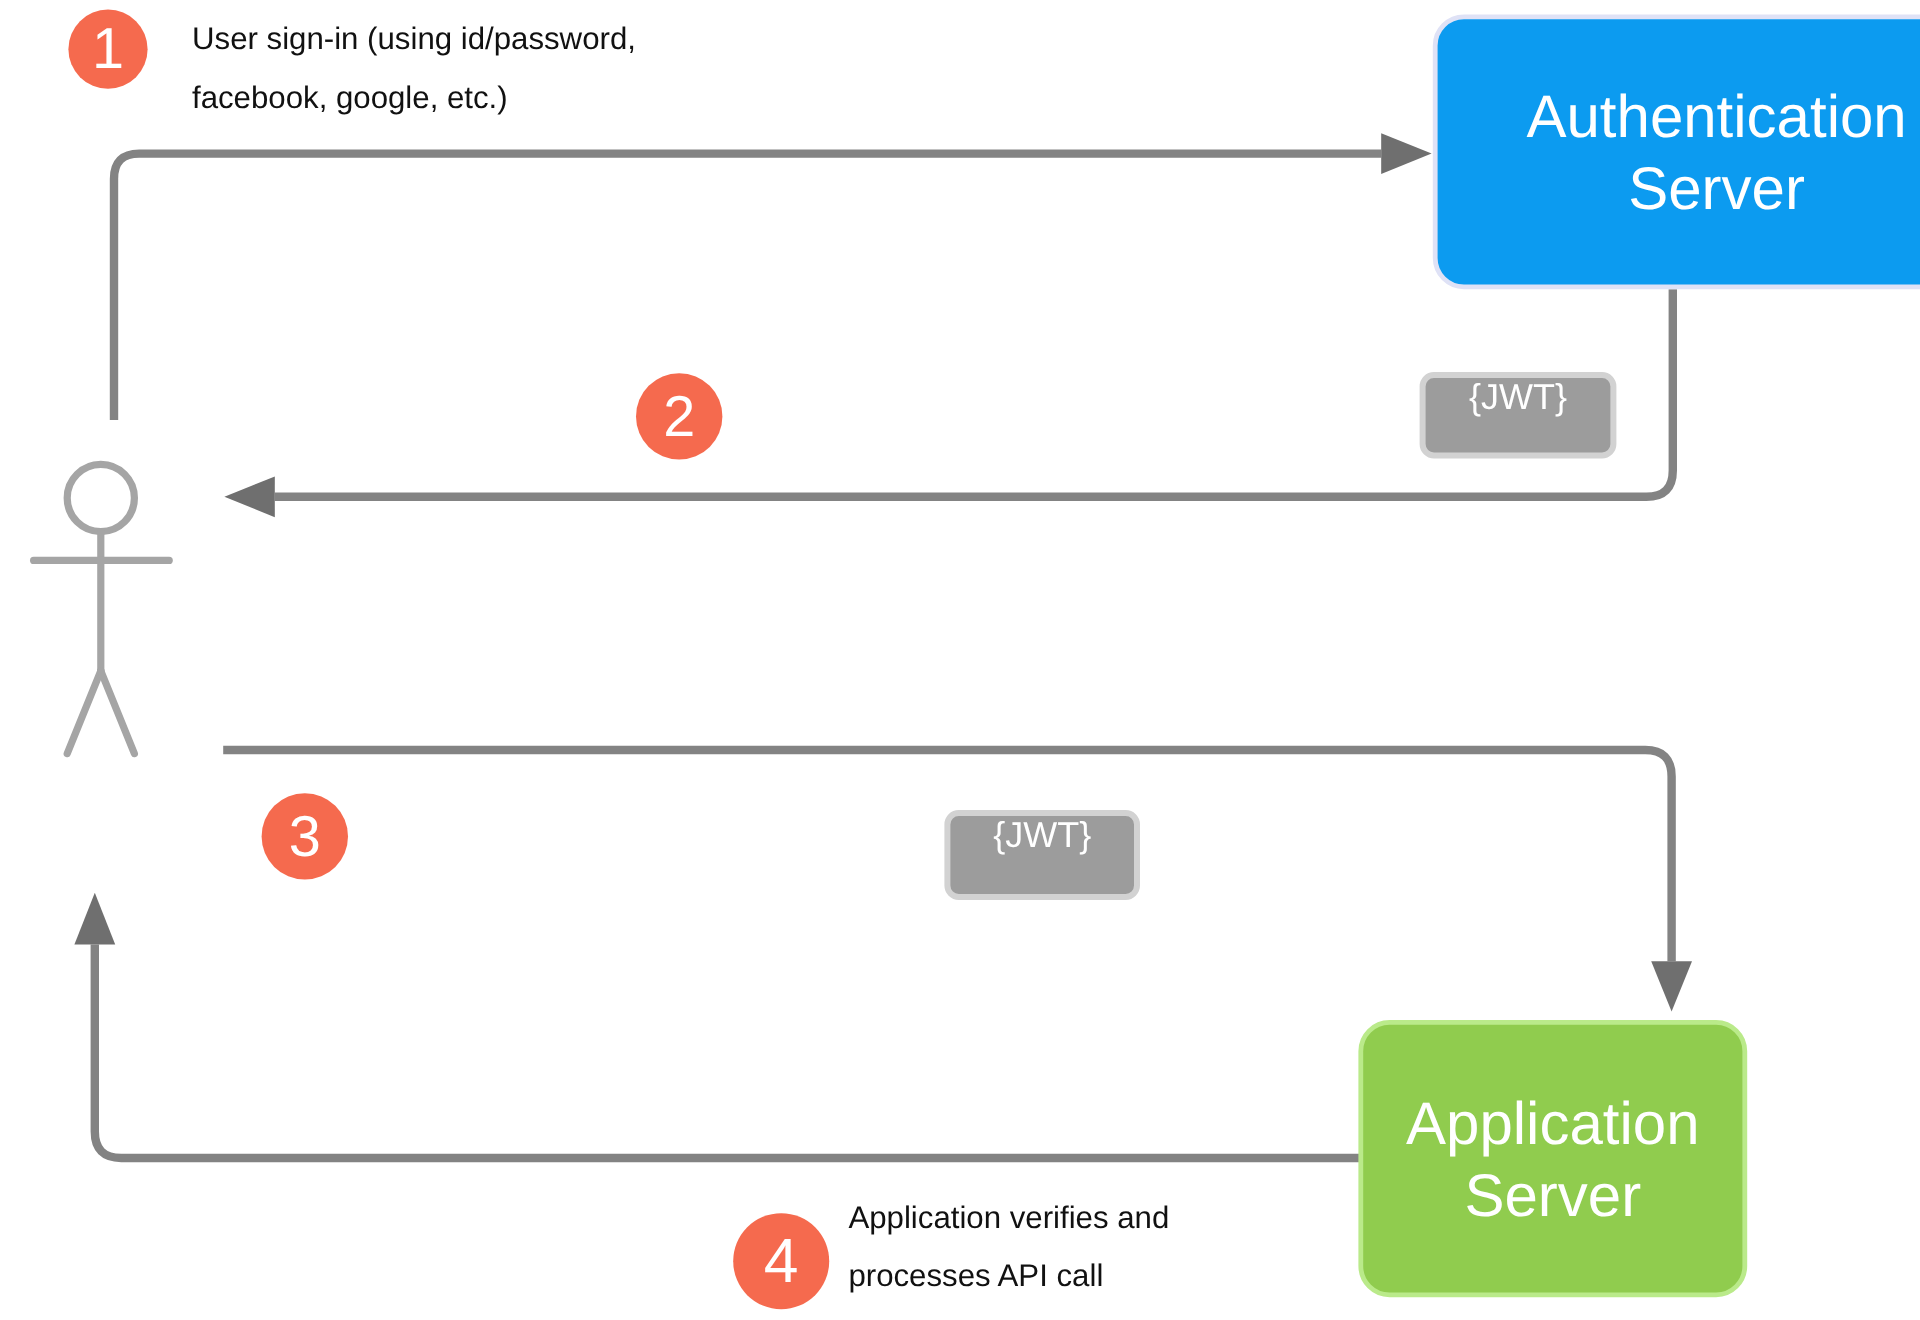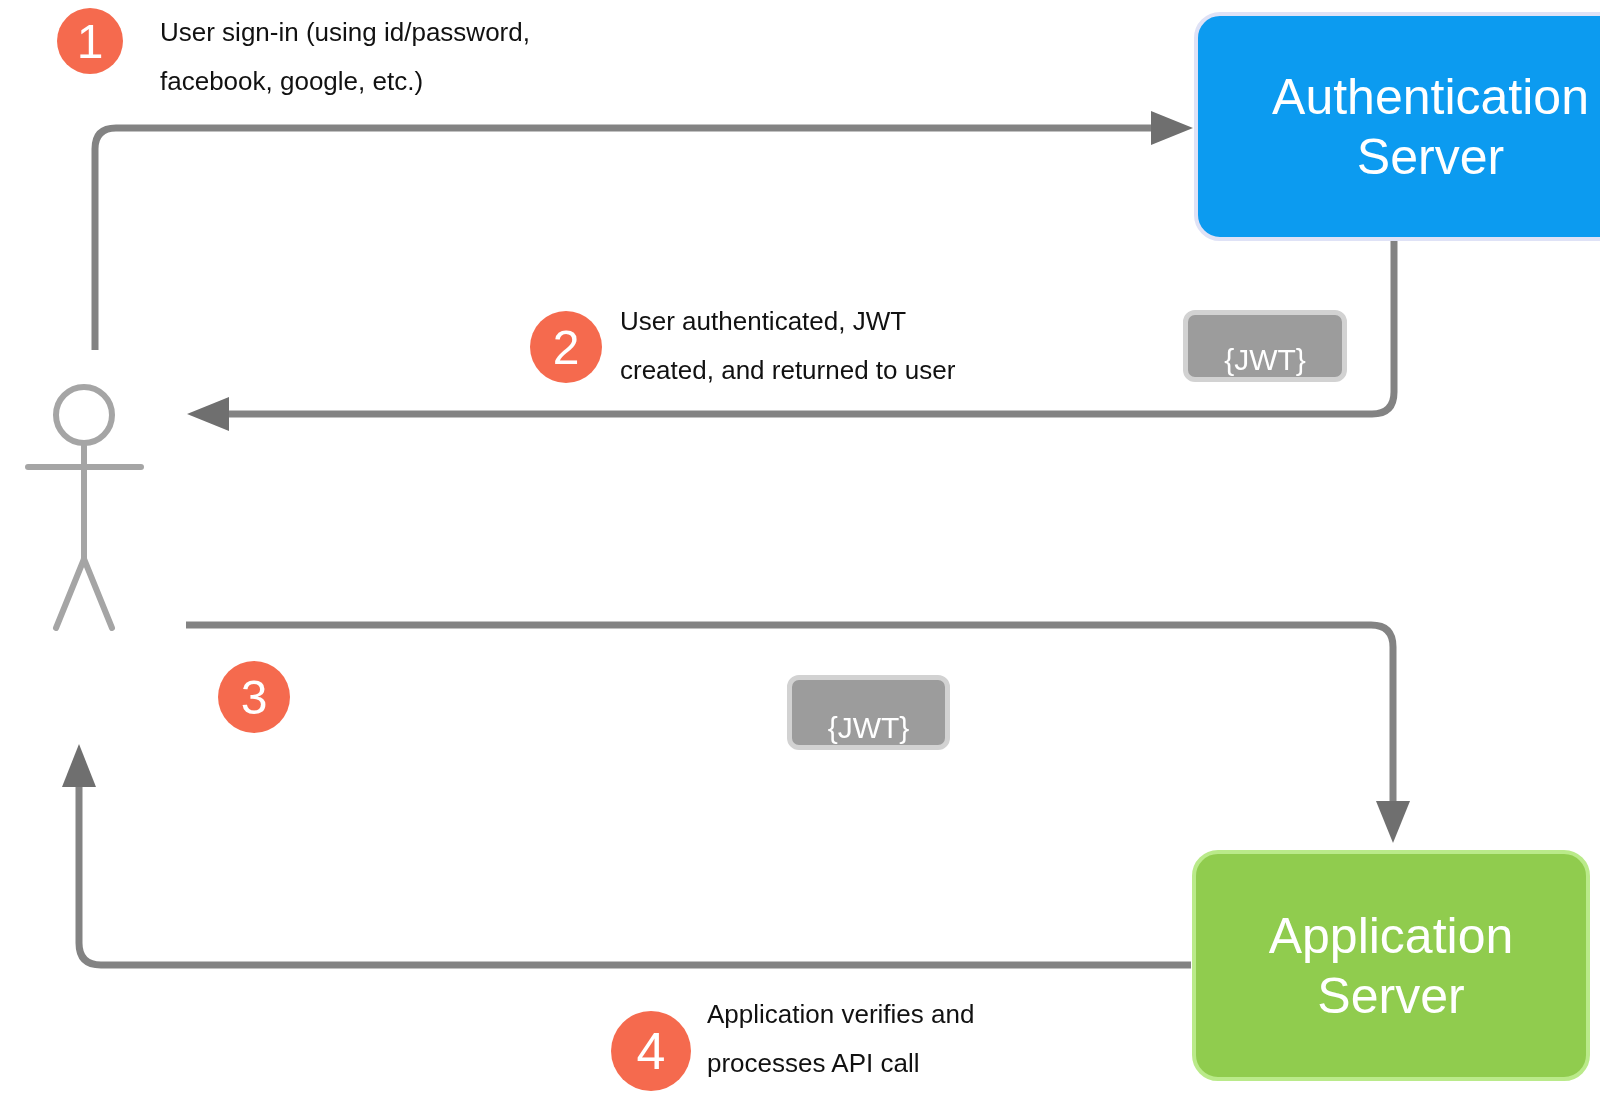--- a/index.html
+++ b/index.html
@@ -30,21 +30,21 @@
   .server-box{
     position:absolute;z-index:2;display:flex;align-items:center;justify-content:center;
     text-align:center;color:#ffffff;font-size:50px;line-height:60px;
     border-radius:26px;box-sizing:border-box;
   }
   .auth-box{
     left:1194px;top:12px;width:473px;height:229px;
     background:var(--auth-server-fill);border:4px solid var(--auth-server-border);
   }
   .app-box{
-    left:1192px;top:850px;width:398px;height:231px;
+    left:1132px;top:850px;width:324px;height:231px;
     background:var(--app-server-fill);border:4px solid var(--app-server-border);
   }
   .box-label{padding:0 20px;}
 
   .step-num{
     position:absolute;z-index:2;border-radius:50%;
     background:var(--step-badge-fill);color:#ffffff;
     display:flex;align-items:center;justify-content:center;
     font-size:48px;
   }
@@ -58,21 +58,21 @@
     white-space:pre-line;color:var(--text-black);
   }
   .step-text.t1{left:160px;top:8px;}
   .step-text.t2{left:620px;top:297px;}
   .step-text.t3{left:334px;top:653px;}
   .step-text.t4{left:707px;top:990px;}
 
   .jwt-badge{
     position:absolute;z-index:2;box-sizing:border-box;
     background:var(--jwt-badge-fill);border:5px solid var(--jwt-badge-border);
-    border-radius:12px;display:flex;align-items:flex-end;justify-content:center;
+    border-radius:12px;display:flex;align-items:flex-start;justify-content:center;
     color:#ffffff;font-size:30px;
   }
   .jwt-badge.b2{left:1183px;top:310px;width:164px;height:72px;}
   .jwt-badge.b3{left:787px;top:675px;width:163px;height:75px;}
 
   .user-label{
     position:absolute;z-index:2;left:14px;top:652px;width:140px;
     text-align:center;font-size:46px;color:var(--text-black);
   }
 </style>
@@ -118,22 +118,20 @@
   <div class="step-text t1">User sign-in (using id/password,
 facebook, google, etc.)</div>
 
   <div class="server-box auth-box">
     <div class="box-label">Authentication Server</div>
   </div>
 
   <div class="step-num n2">
     <span>2</span>
   </div>
-  <div class="step-text t2">User authenticated, JWT
-created, and returned to user</div>
   <div class="jwt-badge b2">
     <span>{JWT}</span>
   </div>
 
 
   <div class="step-num n3">
     <span>3</span>
   </div>
   <div class="jwt-badge b3">
     <span>{JWT}</span>

